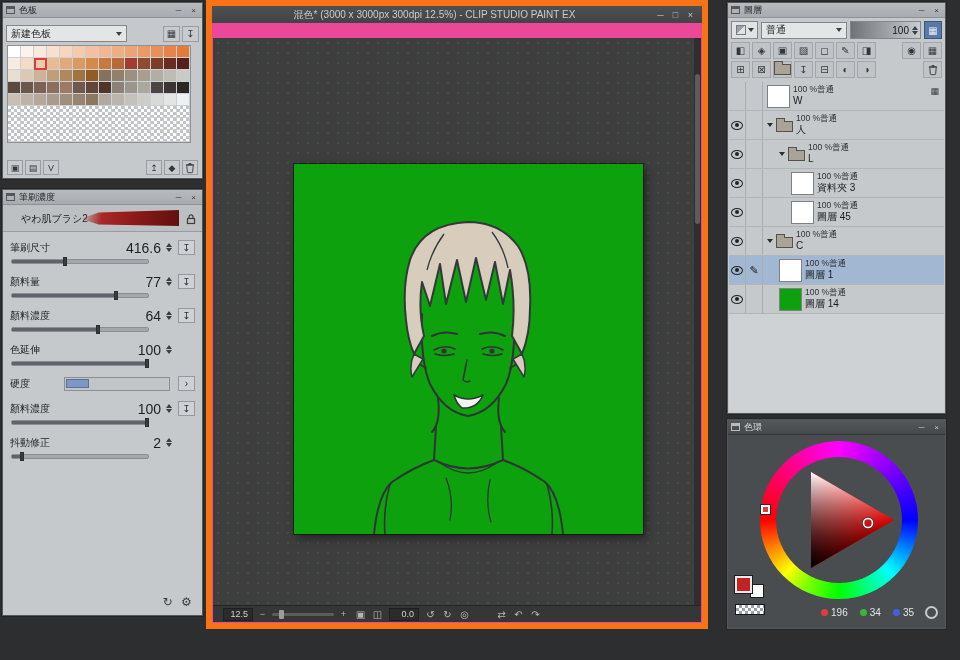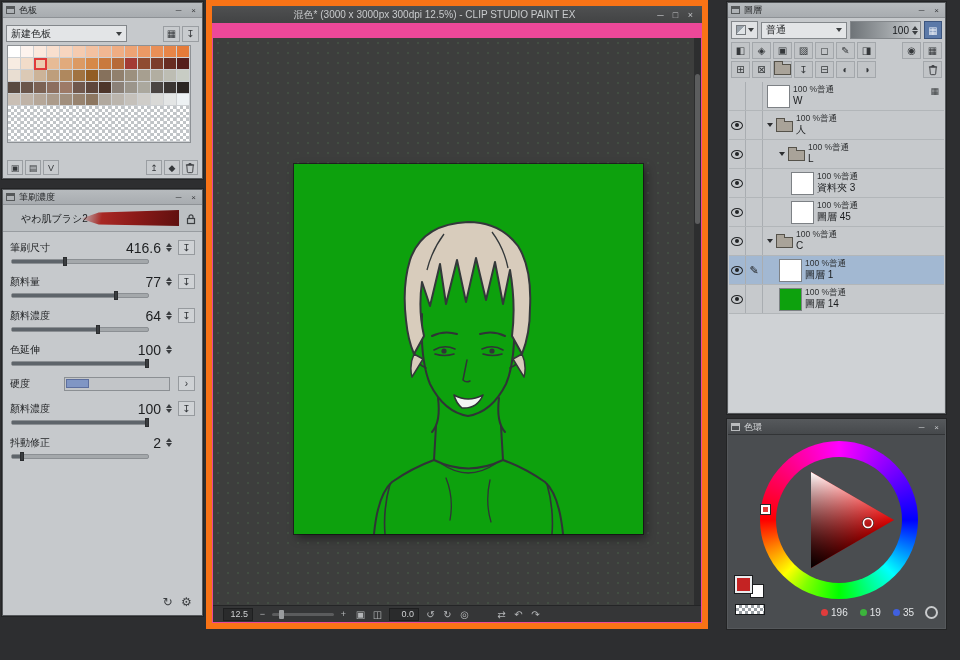--- a/index.html
+++ b/index.html
@@ -681,21 +681,21 @@
     <div class="chips">
       <span class="chip-bg"></span>
       <span class="chip-fg" style="background: rgb(196, 35, 35);"></span>
       <span class="chip-tr"></span>
     </div>
     <div class="rgb">
       <span class="dot" style="background:#e03c3c"></span>
       <span>196</span>
       <span class="gap"></span>
       <span class="dot" style="background:#3cb43c"></span>
-      <span>19</span>
+      <span>34</span>
       <span class="gap"></span>
       <span class="dot" style="background:#4060e0"></span>
       <span>35</span>
       <span class="circbtn"></span>
     </div>
   </section>
 
 </div>
 
 </body></html>

